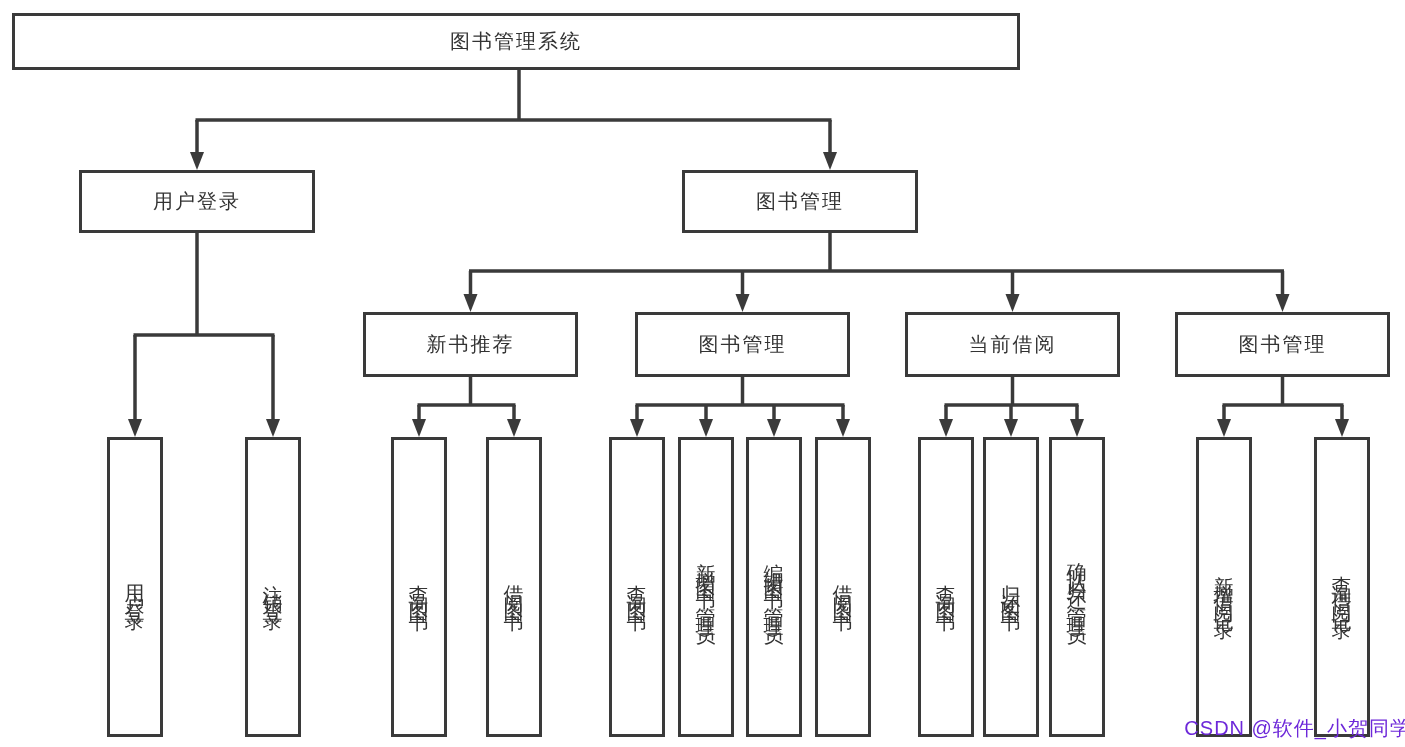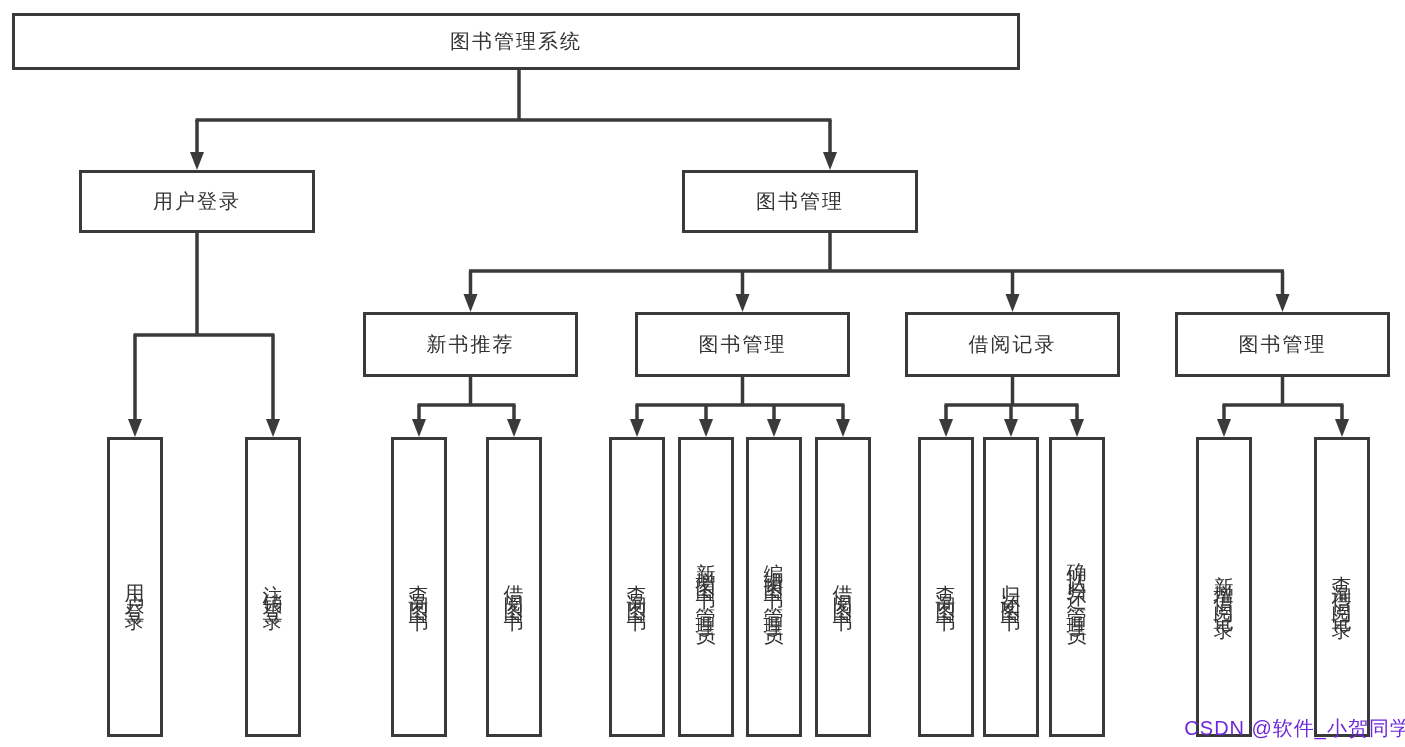--- a/index.html
+++ b/index.html
@@ -156,21 +156,21 @@
     <span>图书管理</span>
   </div>
 
   <div class="box box-l3" style="left:363px">
     <span>新书推荐</span>
   </div>
   <div class="box box-l3" style="left:635px">
     <span>图书管理</span>
   </div>
   <div class="box box-l3" style="left:905px">
-    <span>借阅记录</span>
+    <span>当前借阅</span>
   </div>
   <div class="box box-l3" style="left:1175px">
     <span>图书管理</span>
   </div>
 
   <div class="leaf" style="left:107px">
     <span>用户登录</span>
   </div>
   <div class="leaf" style="left:245px">
     <span>注销登录</span>

